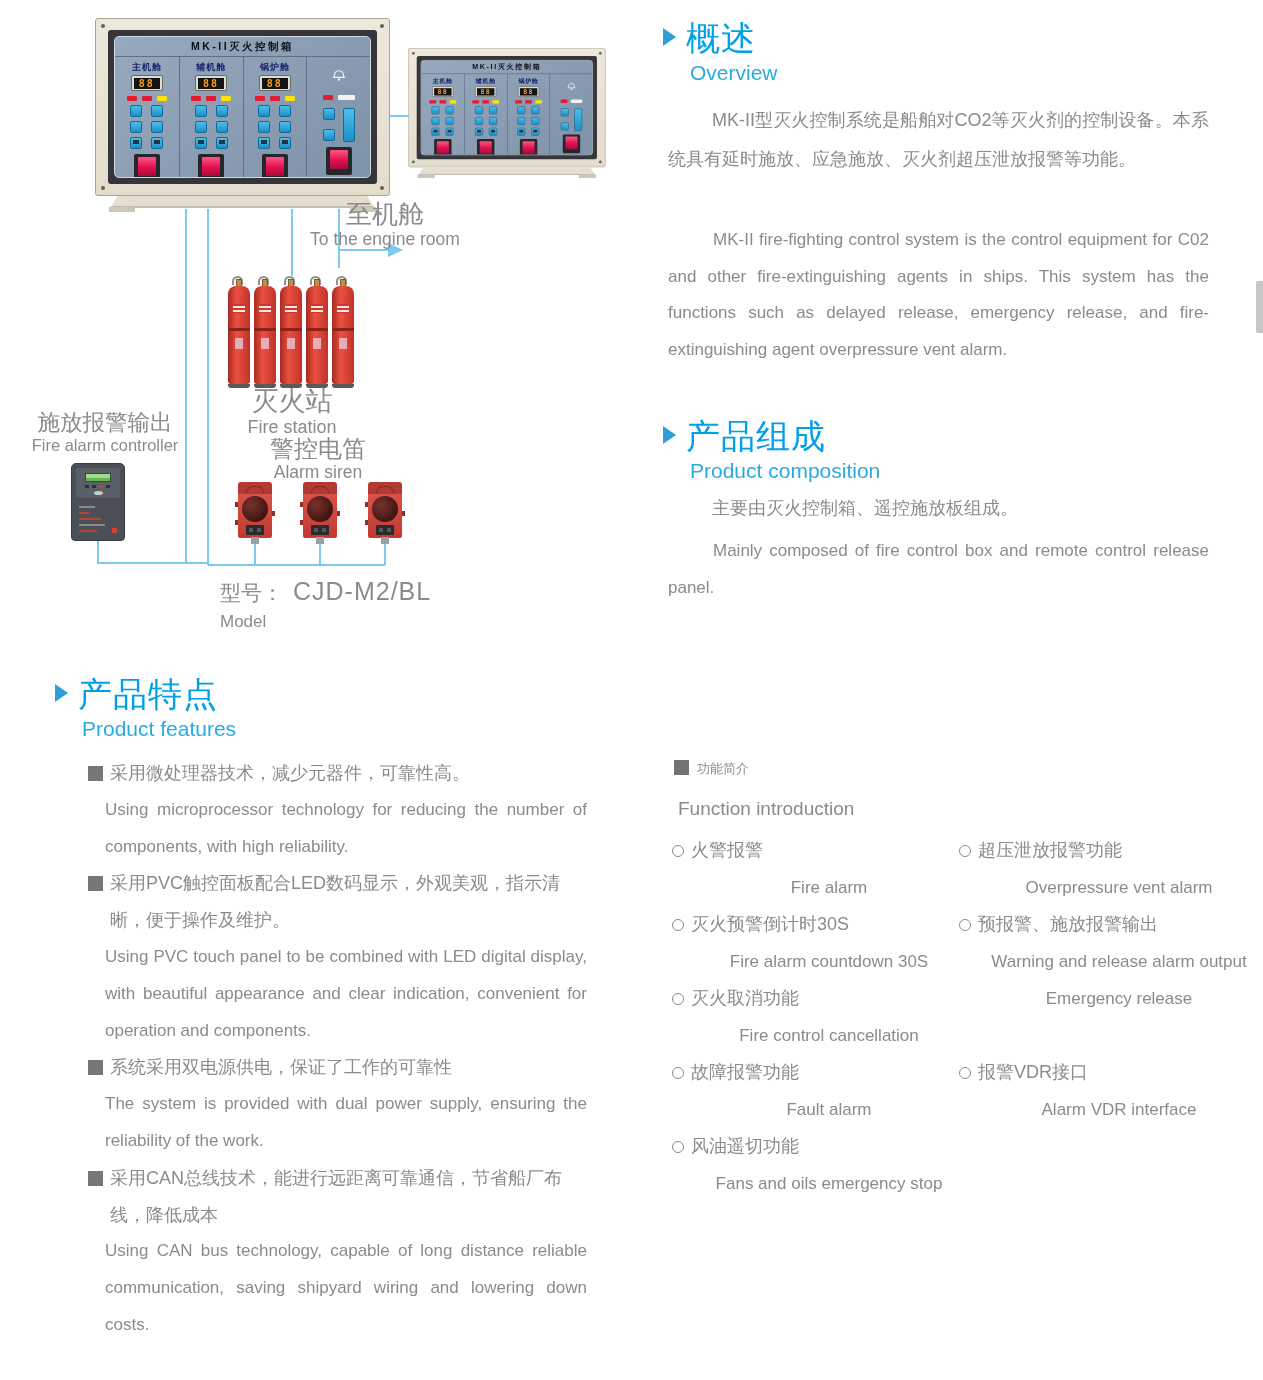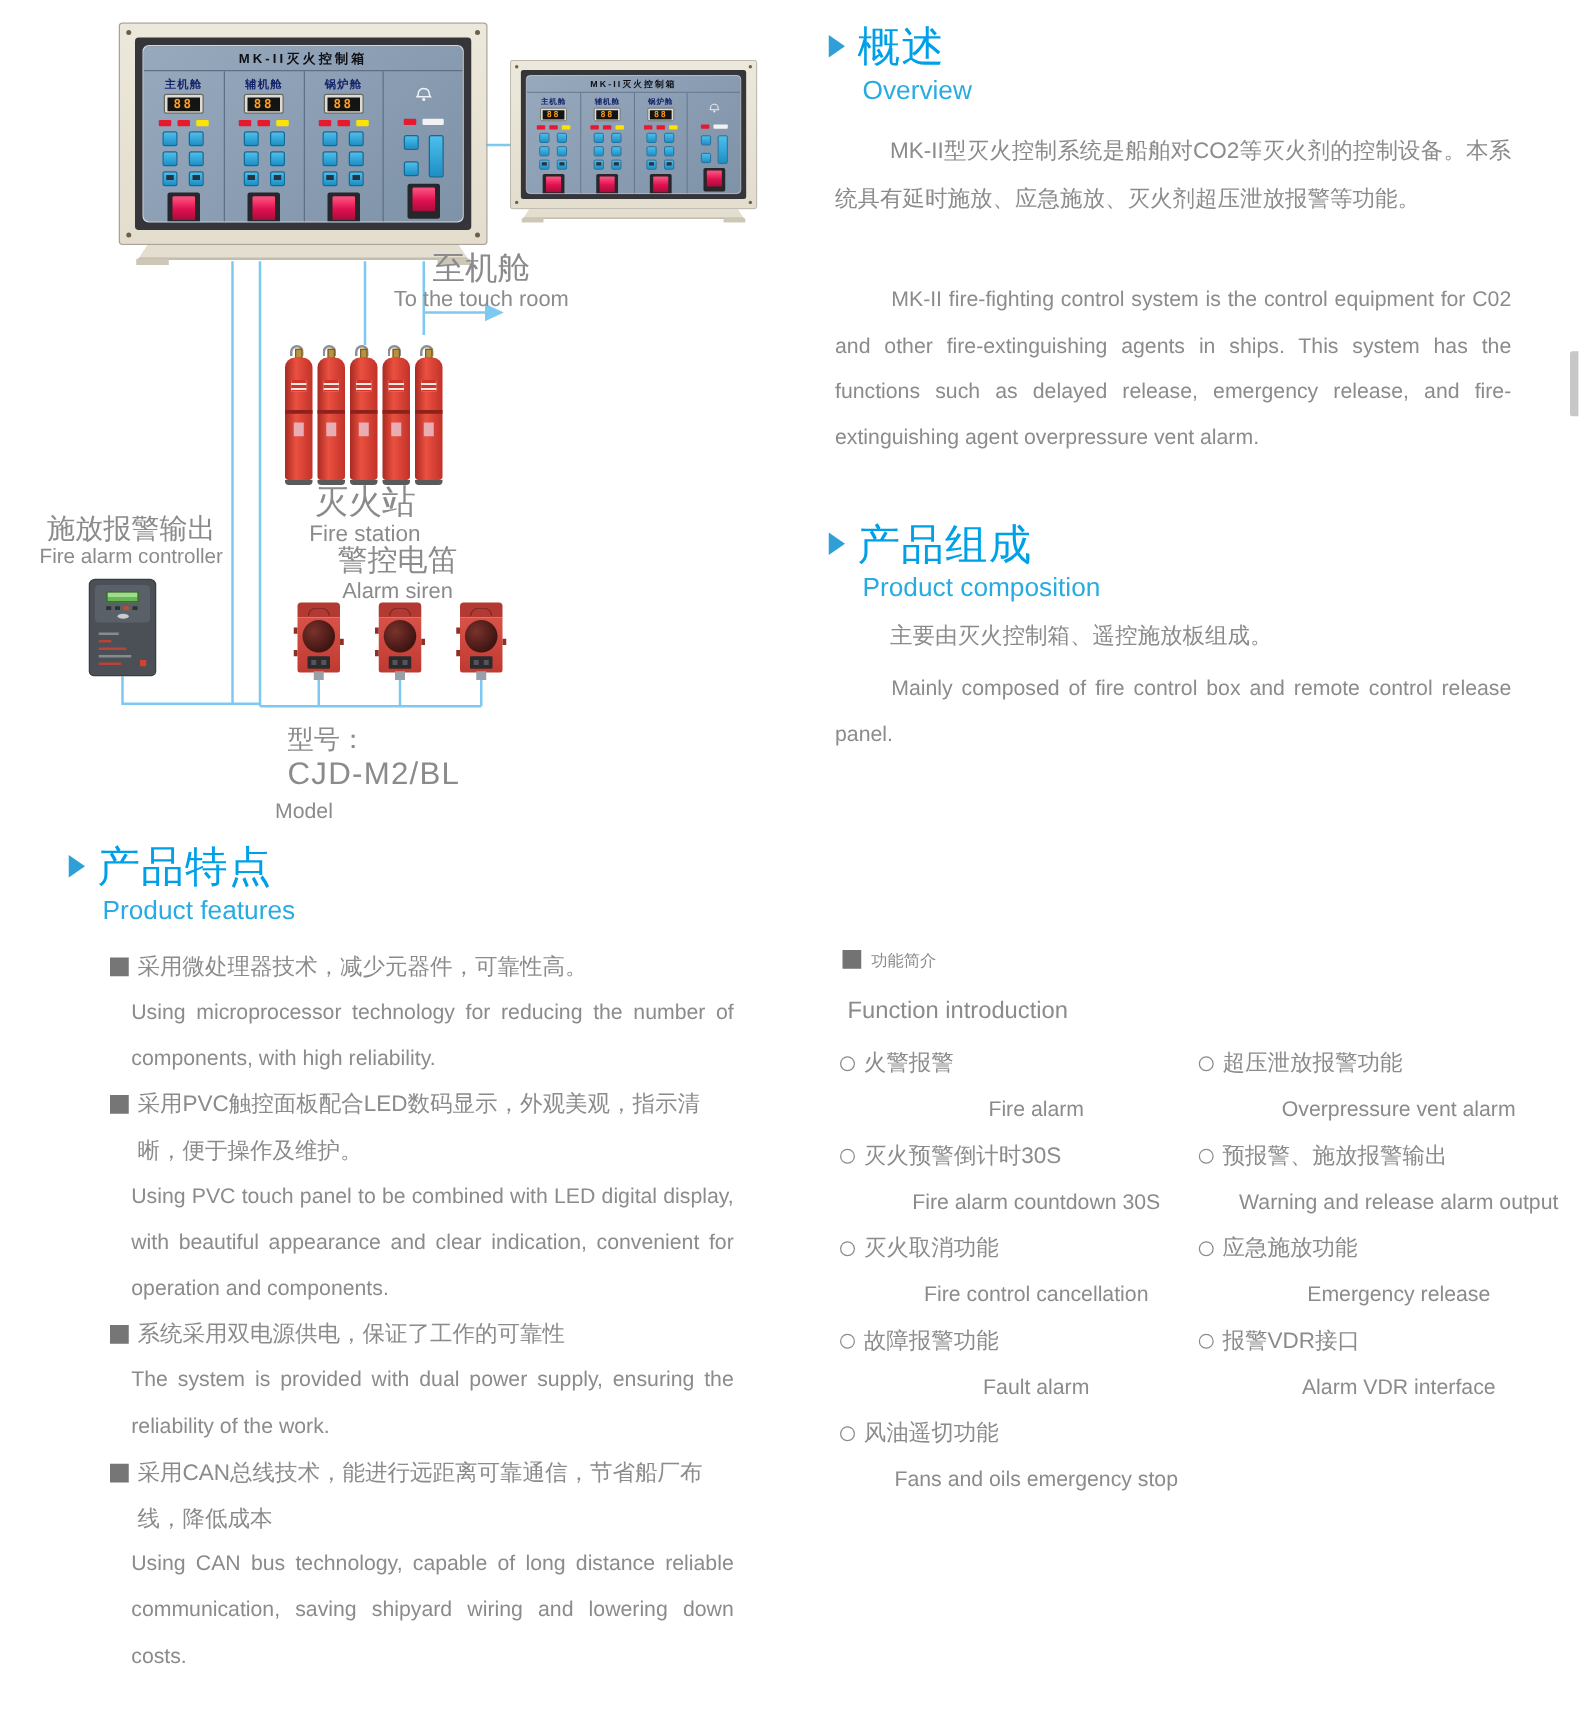--- a/index.html
+++ b/index.html
@@ -113,21 +113,21 @@
   #lbl-station { left:227px; top:386px; width:130px; }
   #lbl-station .zh { font-size:27px; line-height:31px; }
   #lbl-station .en { font-size:18px; line-height:20px; }
   #lbl-siren { left:253px; top:436px; width:130px; }
   #lbl-siren .zh { font-size:24px; line-height:26px; }
   #lbl-siren .en { font-size:17.5px; line-height:20px; }
   #lbl-fac { left:30px; top:410px; width:150px; }
   #lbl-fac .zh { font-size:22.5px; line-height:26px; }
   #lbl-fac .en { font-size:16.5px; line-height:19px; }
   #lbl-model { left:220px; top:577px; width:230px; text-align:left; }
-  #lbl-model .row { display:flex; align-items:baseline;flex-direction:column; }
+  #lbl-model .row { display:flex; align-items:baseline; }
   #lbl-model .zh { font-size:21px; }
   #lbl-model .val { font-size:25px; margin-left:10px; letter-spacing:1px; }
   #lbl-model .en { font-size:17px; margin-top:5px; }
 
   
   .sec { position:absolute; display:flex; gap:10px; }
   .tri { width:0; height:0; border-left:13px solid #2f9fd8; border-top:9px solid transparent;
          border-bottom:9px solid transparent; margin-top:10px; flex:0 0 auto; }
   .sec-zh { font-size:34px; line-height:40px; color:#00a0e9; letter-spacing:1px; }
   .sec-en { font-size:21px; line-height:26px; color:#29abe2; margin-left:4px; margin-top:2px; }
@@ -540,21 +540,21 @@
     <div class="fac-line" style="top:42px;width:16px"></div>
     <div class="fac-line red" style="top:48px;width:10px"></div>
     <div class="fac-line red" style="top:54px;width:22px"></div>
     <div class="fac-line" style="top:60px;width:26px"></div>
     <div class="fac-line red" style="top:66px;width:18px"></div>
     <div class="fac-redsq"></div>
   </div>
 
   <div class="lbl" id="lbl-engine">
     <span class="zh">至机舱</span>
-    <span class="en">To the touch room</span>
+    <span class="en">To the engine room</span>
   </div>
   <div class="lbl" id="lbl-station">
     <span class="zh">灭火站</span>
     <span class="en">Fire station</span>
   </div>
   <div class="lbl" id="lbl-siren">
     <span class="zh">警控电笛</span>
     <span class="en">Alarm siren</span>
   </div>
   <div class="lbl" id="lbl-fac">
@@ -645,21 +645,20 @@
     <div class="func-col right">
         <div class="fn">
           <div class="fn-zh"><span class="circ"></span>超压泄放报警功能</div>
           <div class="fn-en">Overpressure vent alarm</div>
         </div>
         <div class="fn">
           <div class="fn-zh"><span class="circ"></span>预报警、施放报警输出</div>
           <div class="fn-en">Warning and release alarm output</div>
         </div>
         <div class="fn">
-          <div class="fn-zh"><span class="circ"></span>应急施放功能</div>
           <div class="fn-en">Emergency release</div>
         </div>
         <div class="fn">
           <div class="fn-zh"><span class="circ"></span>报警VDR接口</div>
           <div class="fn-en">Alarm VDR interface</div>
         </div>
       </div>
   </div>
 
   <div class="edge-sliver"></div>

